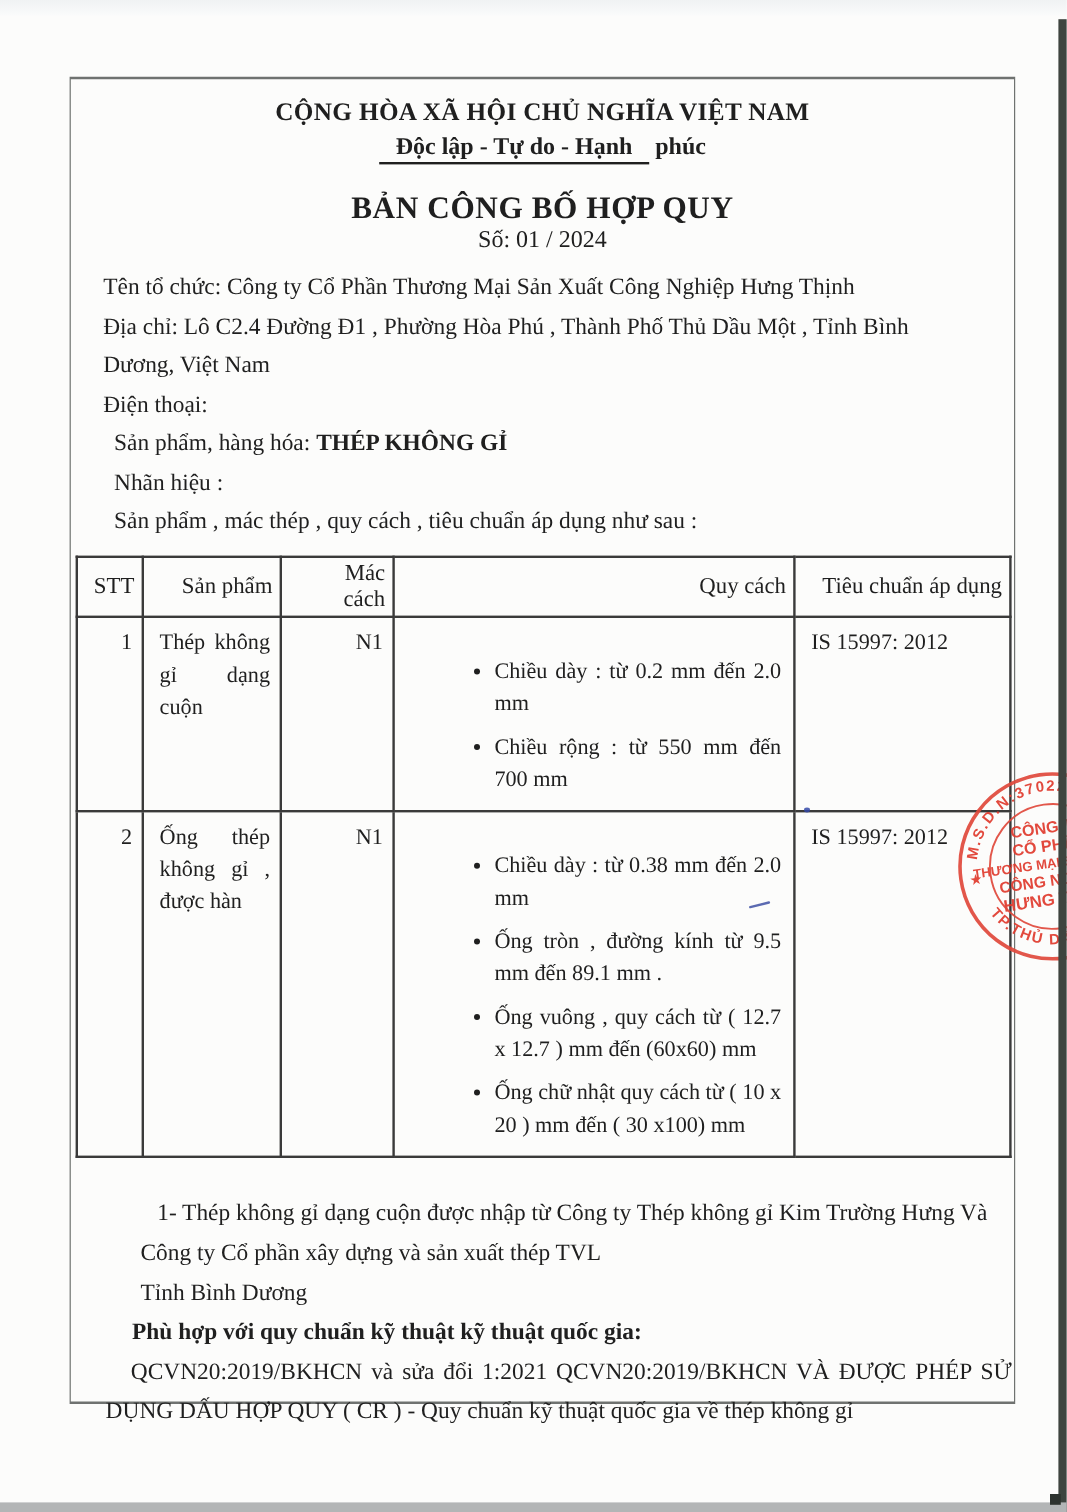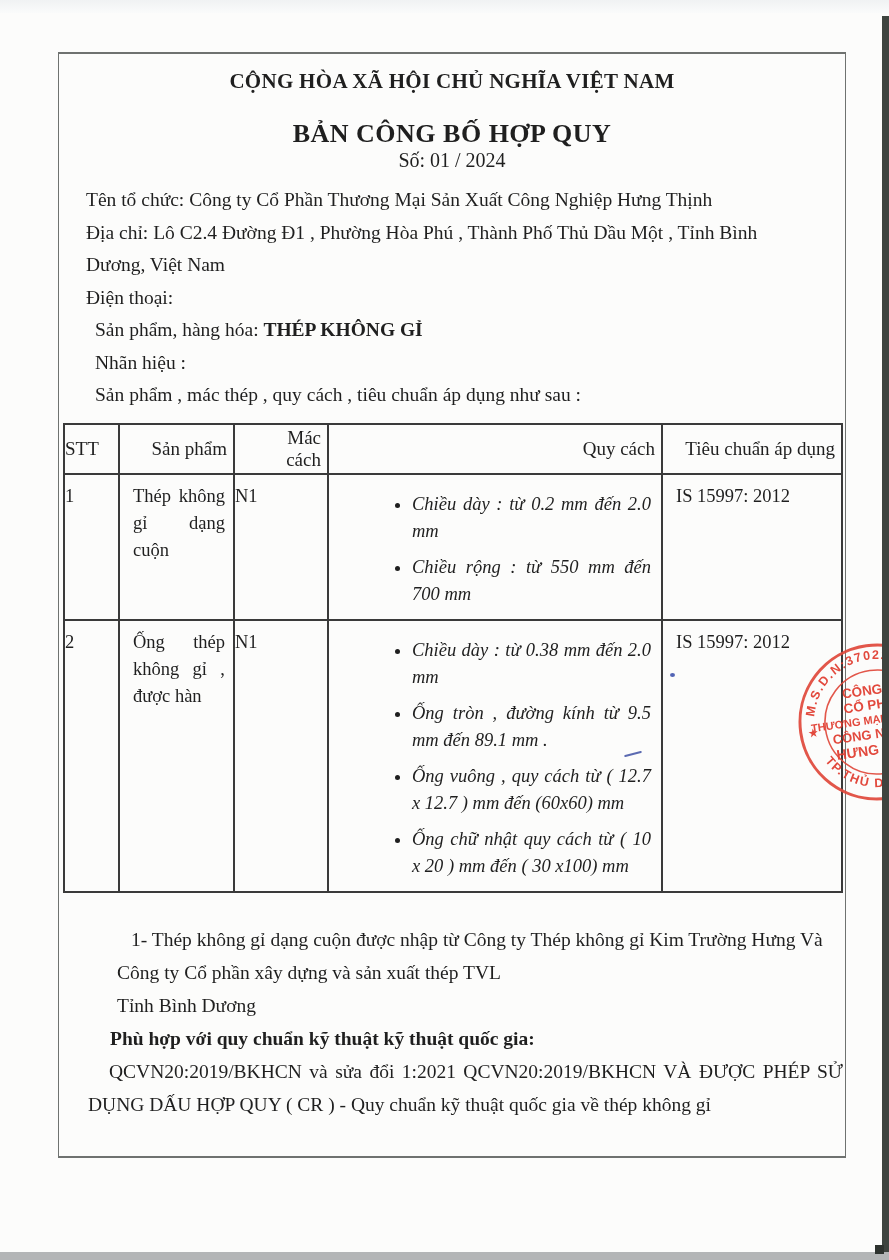--- a/index.html
+++ b/index.html
@@ -14,21 +14,21 @@
   .top-strip { position:absolute; left:0; top:0; width:889px; height:13px;
     background:linear-gradient(#f0f2f3,#fafbfb); }
   .right-strip { position:absolute; right:0; top:16px; width:7px; height:1244px;
     background:#3e443f; }
   .bottom-strip { position:absolute; left:0; bottom:0; width:889px; height:8px;
     background:#b3b5b6; }
   .corner-sq { position:absolute; right:5px; bottom:6px; width:9px; height:9px; background:#2e332f; }
 
   
   .sheet {
-    position:absolute; left:58px; top:52px; width:788px; height:1106px;
+    position:absolute; left:58px; top:64px; width:788px; height:1106px;
     border:2px solid #6f7270; border-left-width:1px; border-right-width:1px;
     background:transparent;
   }
 
   .c { text-align:center; }
   .h-national { margin-top:15px; font-size:21px; font-weight:bold; letter-spacing:.3px; }
   .motto-line { margin-top:5px; font-size:20px; font-weight:bold; }
   .motto-underlined { border-bottom:2px solid #1f1f1f; padding:0 14px 2px 14px; }
   .doc-title { margin-top:25px; font-size:26px; font-weight:bold; letter-spacing:.5px; }
   .doc-number { margin-top:0; font-size:20px; }
@@ -39,25 +39,25 @@
 
   table.spec {
     margin:11px 0 0 4px; border-collapse:collapse; table-layout:fixed;
     width:778px; font-size:18.5px;
   }
   table.spec, table.spec th, table.spec td { border:2px solid #3a3a3a; }
   table.spec th {
     font-weight:normal; text-align:right; height:42px;
     padding:2px 6px 2px 13px; font-size:19px; vertical-align:middle;
   }
-  table.spec th.cc, table.spec td.cc { text-align:left; padding-left:0;margin-left:48px; }
+  table.spec th.cc, table.spec td.cc { text-align:right; padding-left:0;margin-left:48px; }
   table.spec td { vertical-align:top; padding:8px 8px 2px 13px; line-height:27px; }
   td.sp { text-align:justify; padding-right:11px; }
   td.qc { padding:2px 10px 0 0; }
-  td.qc ul { list-style:disc; margin:8px 0 0 0; padding-left:70px;font-style:italic; }
+  td.qc ul { list-style:disc; margin:24px 0 0 0; padding-left:70px; }
   td.qc li { margin-bottom:9px; text-align:justify; padding-right:2px; line-height:27px; }
   tr.r1 td { height:97px; }
   tr.r2 td { height:250px; }
 
   .notes { margin-top:30px; font-size:19.5px; line-height:33px;margin-left:24px; }
   .notes p { margin:0 2px 0 0; }
   .n1 { margin-left:34px !important; text-indent:14px; }
   .n2 { margin-left:69px !important; text-indent:-28px; text-align:justify; padding-right:0; }
   .n3 { margin-left:34px !important; }
   .n4 { margin-left:27px !important;font-weight:bold; }
@@ -77,20 +77,21 @@
 </style>
 </head>
 <body>
 
 <div class="top-strip"></div>
 
 <div class="sheet">
 
   <div class="c h-national">CỘNG HÒA XÃ HỘI CHỦ NGHĨA VIỆT NAM</div>
 
+  <div class="c motto-line"><span class="motto-underlined">Độc lập - Tự do - Hạnh</span><span> phúc</span></div>
 
   <div class="c doc-title">BẢN CÔNG BỐ HỢP QUY</div>
 
   <div class="c doc-number">Số: 01 / 2024</div>
 
   <div class="info">
     <div>Tên tổ chức: Công ty Cổ Phần Thương Mại Sản Xuất Công Nghiệp Hưng Thịnh</div>
     <div>Địa chỉ: Lô C2.4 Đường Đ1 , Phường Hòa Phú , Thành Phố Thủ Dầu Một , Tỉnh Bình Dương, Việt Nam</div>
     <div>Điện thoại:</div>
     <div class="indent1"><span>Sản phẩm, hàng hóa: </span><span class="bold">THÉP KHÔNG GỈ</span></div>

